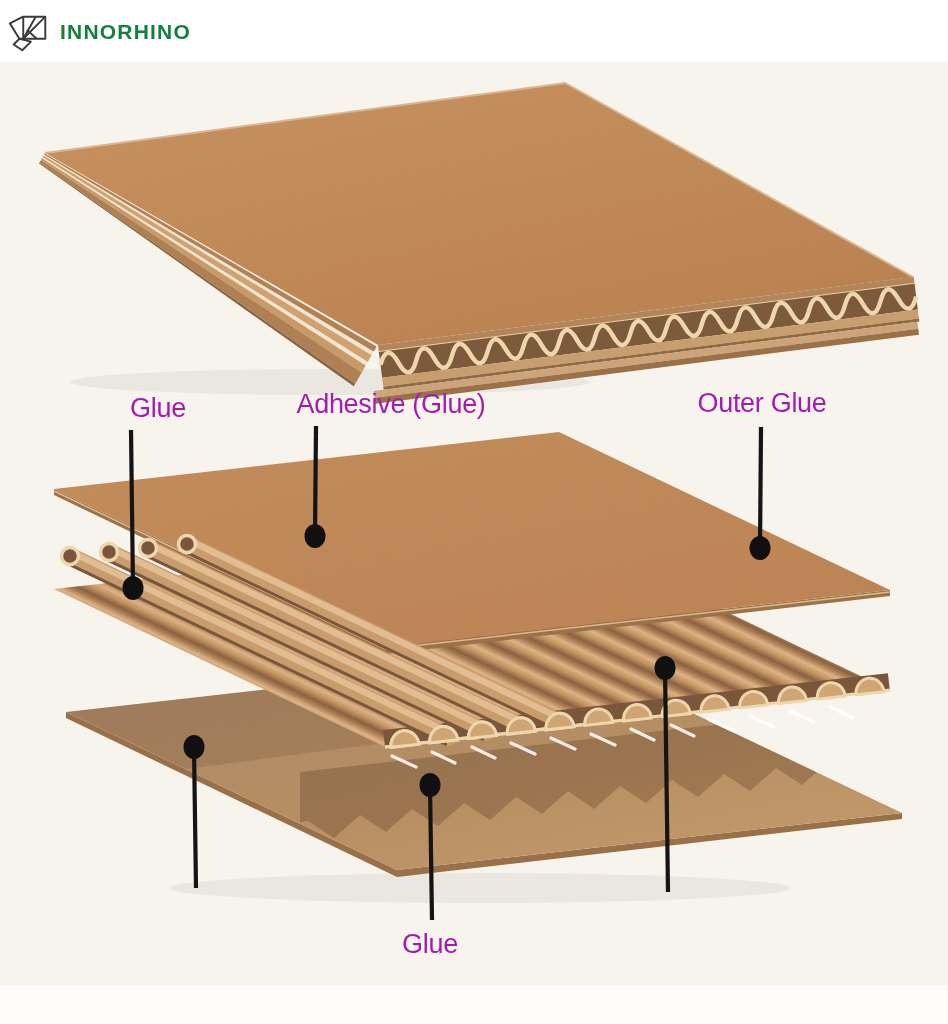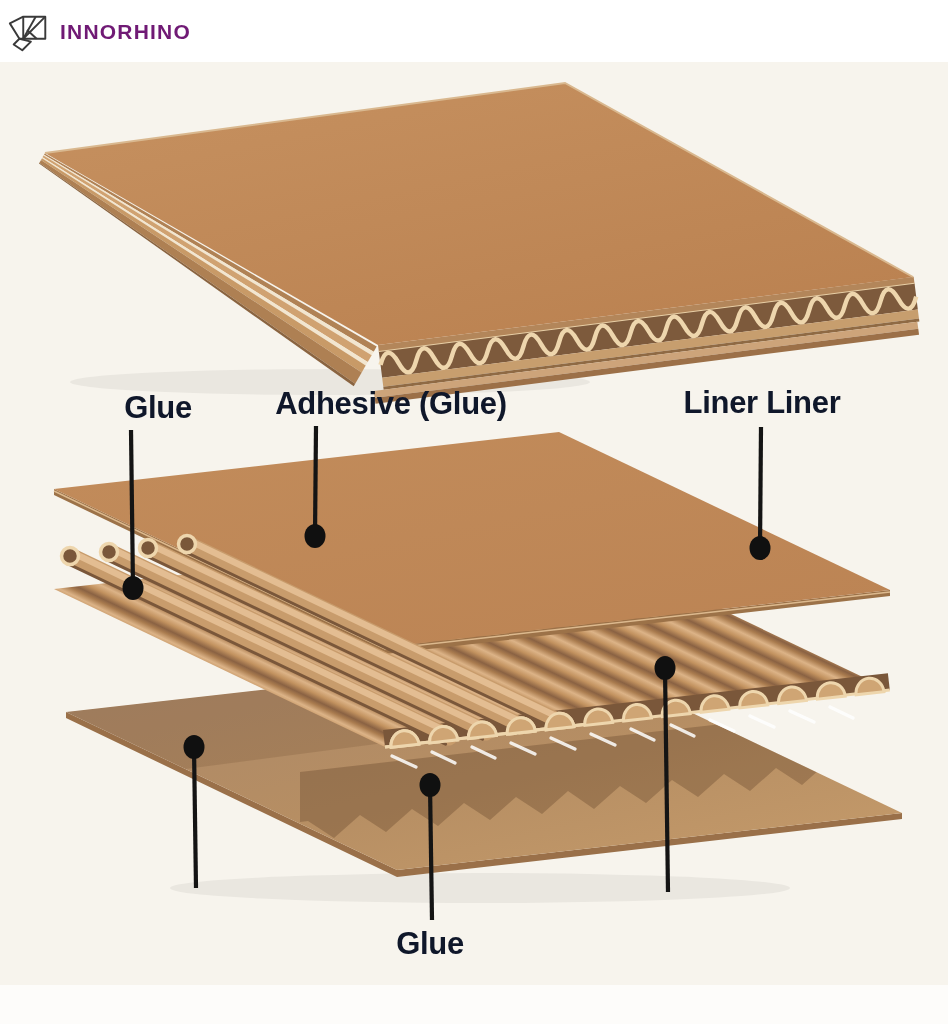--- a/index.html
+++ b/index.html
@@ -1,23 +1,23 @@
 <!DOCTYPE html>
 <html><head>
 <meta charset="utf-8">
 <style>
   html,body{margin:0;padding:0;background:#ffffff;}
   body{width:948px;height:1024px;position:relative;overflow:hidden;
        font-family:"Liberation Sans","DejaVu Sans",sans-serif;}
   .stage{position:absolute;inset:0;}
   svg.art{position:absolute;left:0;top:0;}
   .hdr{position:absolute;left:6px;top:6px;height:52px;display:flex;align-items:center;gap:8px;z-index:5;}
-  .brand-text{font-size:21px;font-weight:700;letter-spacing:1.2px;color:#701a75;}
-  .lbl{position:absolute;transform:translate(-50%,-50%);font-size:31px;font-weight:700;
-       color:#0f172a;white-space:nowrap;z-index:4;letter-spacing:-0.3px;}
+  .brand-text{font-size:21px;font-weight:700;letter-spacing:1.2px;color:#15803d;}
+  .lbl{position:absolute;transform:translate(-50%,-50%);font-size:27px;font-weight:400;
+       color:#a21caf;white-space:nowrap;z-index:4;letter-spacing:-0.3px;}
   .l-glue-top{left:158px;top:408px;}
   .l-adhesive{left:391px;top:404px;}
   .l-outer{left:762px;top:403px;}
   .l-inner{left:193px;top:916px;}
   .l-glue-bottom{left:430px;top:944px;}
   .l-fluting{left:688px;top:917px;}
 </style>
 </head>
 <body>
 
@@ -162,15 +162,15 @@
         <path d="M18,8 L4,15 L14,31 L18,31"></path>
         <path d="M14,31 L26,34 L17,43 L8,37 Z"></path>
         <path d="M22,22 L32,31"></path>
       </g>
     </svg>
     <span class="brand-text">INNORHINO</span>
   </div>
 
   <div class="lbl l-glue-top">Glue</div>
   <div class="lbl l-adhesive">Adhesive (Glue)</div>
-  <div class="lbl l-outer">Liner Liner</div>
+  <div class="lbl l-outer">Outer Glue</div>
   <div class="lbl l-glue-bottom">Glue</div>
 </div>
 
 </body></html>

